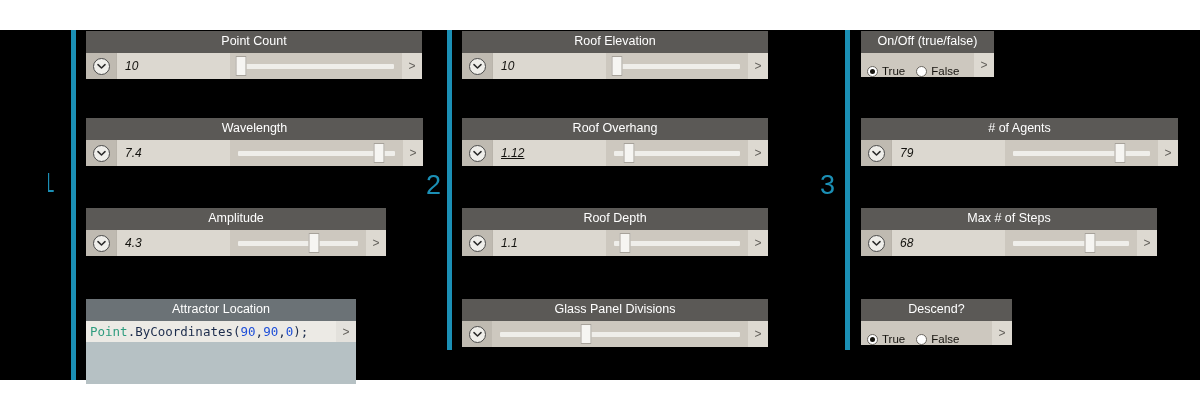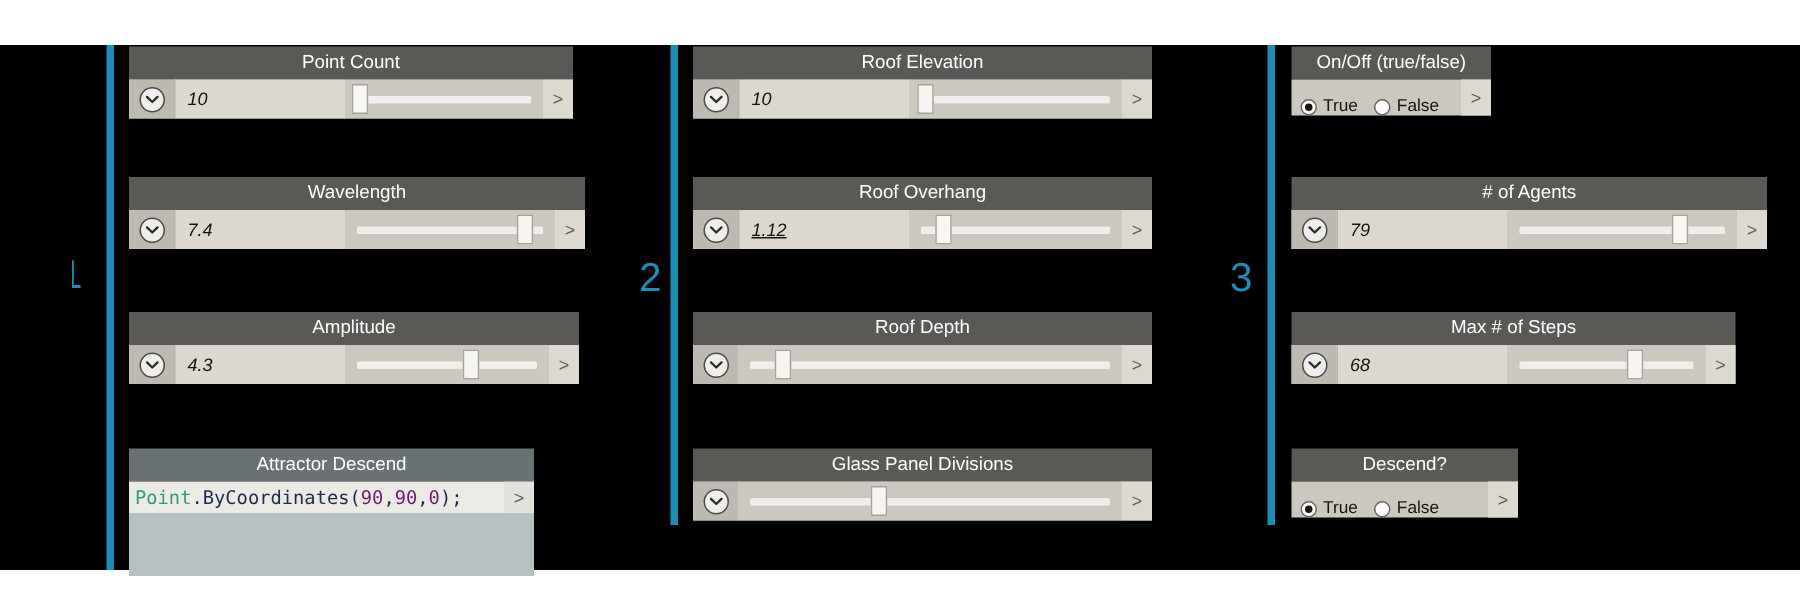--- a/index.html
+++ b/index.html
@@ -197,60 +197,60 @@
     width:20px;height:21px;
     background:#e3e1dc;
     color:#63605b;
     font-size:12px;
     display:flex;align-items:center;justify-content:center;
     flex:0 0 auto;
     font-family:"Liberation Sans", sans-serif;
   }
   .tok-cls{color:#2f9c7f;}
   .tok-mem{color:#1c2c4c;}
-  .tok-num{color:#701a75;}
+  .tok-num{color:#1d4ed8;}
   .tok-pun{color:#1c2c4c;}
 
   
   .num-one-clip{
     position:absolute;
     overflow:hidden;
   }
 </style>
 </head>
 <body>
 
 <div id="canvas"></div>
 
 <div class="group-bar" style="left:71px;top:30px;height:350px;"></div>
 <div class="num-one-clip" style="left:48px;top:170px;width:12px;height:28px;">
   <div class="group-num" style="left:-8px;top:0;">1</div>
 </div>
 
-<div class="node" style="left:86px;top:31px;width:296px;">
+<div class="node" style="left:86px;top:31px;width:336px;">
   <div class="node-header">Point Count</div>
   <div class="node-body">
     <div class="chev-wrap">
       <span class="chev">
         <svg width="9" height="7" viewBox="0 0 9 7">
             <path d="M1 1.6 L4.5 5 L8 1.6" fill="none" stroke="#2b2b2b" stroke-width="1.5" stroke-linecap="round" stroke-linejoin="round"></path>
           </svg>
       </span>
     </div>
     <div class="val" style="width:105px;">10</div>
     <div class="slider">
       <div class="track">
         <div class="thumb" style="left:2%;"></div>
       </div>
     </div>
     <div class="caret">&gt;</div>
   </div>
 </div>
 
-<div class="node" style="left:86px;top:118px;width:304px;">
+<div class="node" style="left:86px;top:118px;width:337px;">
   <div class="node-header">Wavelength</div>
   <div class="node-body">
     <div class="chev-wrap">
       <span class="chev">
         <svg width="9" height="7" viewBox="0 0 9 7">
             <path d="M1 1.6 L4.5 5 L8 1.6" fill="none" stroke="#2b2b2b" stroke-width="1.5" stroke-linecap="round" stroke-linejoin="round"></path>
           </svg>
       </span>
     </div>
     <div class="val" style="width:105px;">7.4</div>
@@ -277,21 +277,21 @@
     <div class="slider">
       <div class="track">
         <div class="thumb" style="left:63%;"></div>
       </div>
     </div>
     <div class="caret">&gt;</div>
   </div>
 </div>
 
 <div class="node" style="left:86px;top:299px;width:270px;">
-  <div class="code-header">Attractor Descend</div>
+  <div class="code-header">Attractor Location</div>
   <div class="code-line">
     <span><span class="tok-cls">Point</span><span class="tok-mem">.ByCoordinates</span><span class="tok-pun">(</span><span class="tok-num">90</span><span class="tok-pun">,</span><span class="tok-num">90</span><span class="tok-pun">,</span><span class="tok-num">0</span><span class="tok-pun">);</span></span>
     <span class="code-caret">&gt;</span>
   </div>
   <div class="code-fill"></div>
 </div>
 
 <div class="group-num" style="left:426px;top:172px;">2</div>
 <div class="group-bar" style="left:447px;top:30px;height:320px;"></div>
 
@@ -338,20 +338,21 @@
 <div class="node" style="left:462px;top:208px;width:306px;">
   <div class="node-header">Roof Depth</div>
   <div class="node-body">
     <div class="chev-wrap">
       <span class="chev">
         <svg width="9" height="7" viewBox="0 0 9 7">
             <path d="M1 1.6 L4.5 5 L8 1.6" fill="none" stroke="#2b2b2b" stroke-width="1.5" stroke-linecap="round" stroke-linejoin="round"></path>
           </svg>
       </span>
     </div>
+    <div class="val" style="width:105px;">1.1</div>
     <div class="slider">
       <div class="track">
         <div class="thumb" style="left:9%;"></div>
       </div>
     </div>
     <div class="caret">&gt;</div>
   </div>
 </div>
 
 <div class="node" style="left:462px;top:299px;width:306px;">

